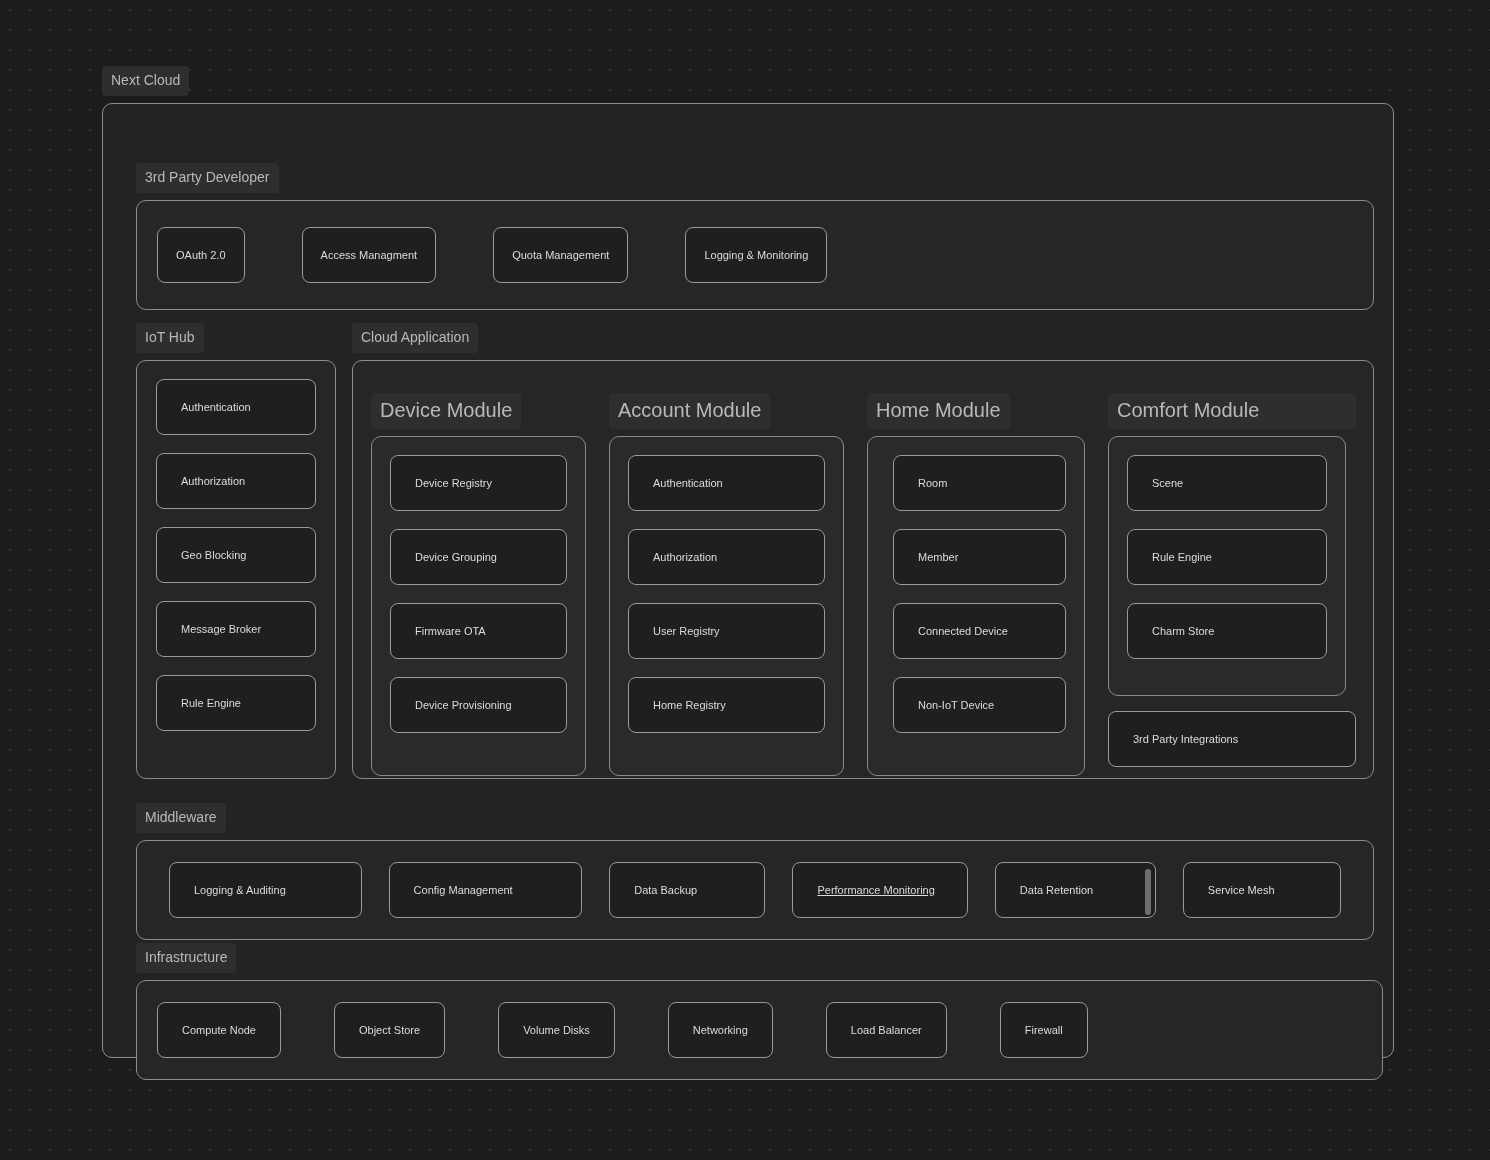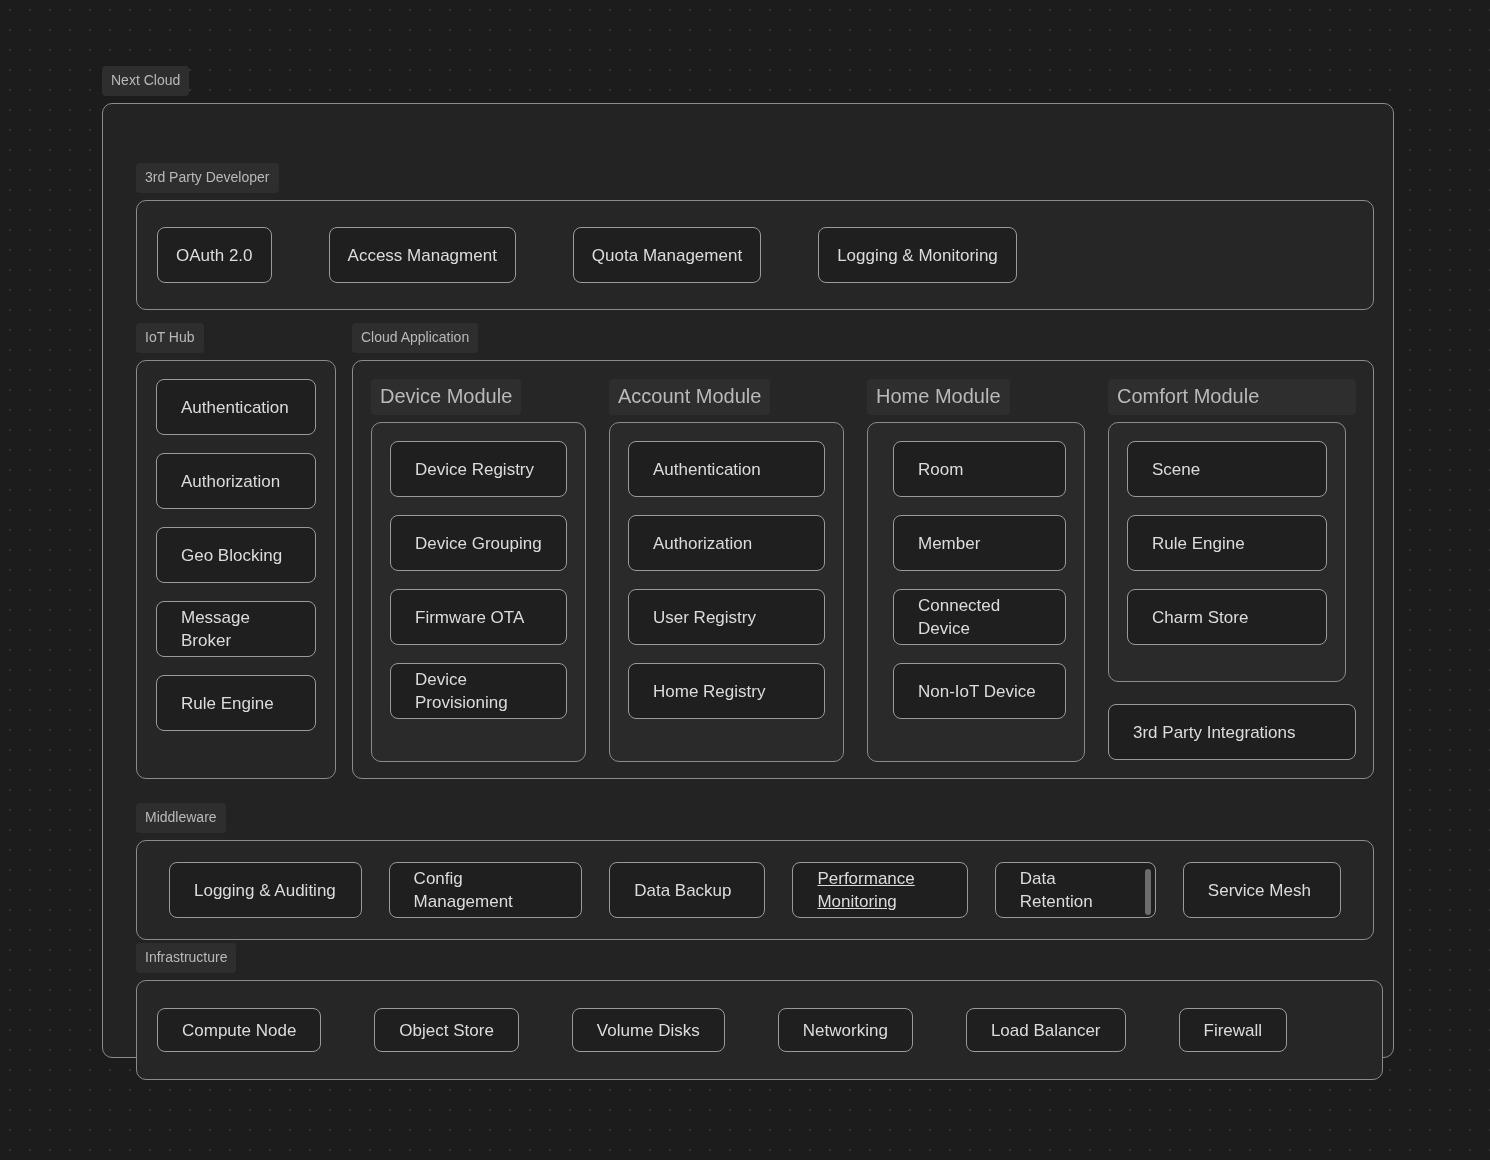--- a/index.html
+++ b/index.html
@@ -50,21 +50,21 @@
   .lvl0 { background: #232323; }
   .lvl1 { background: #262626; }
   .lvl2 { background: #2a2a2a; }
 
   
   .node {
     background: #1f1f1f;
     border: 1px solid #9a9a9a;
     border-radius: 8px;
     color: #dcdcdc;
-    font-size: 17px;
+    font-size: 11px;
     line-height: 23px;
     padding: 0 18px;
     display: flex;
     align-items: center;
     position: relative;
     overflow: hidden;
   }
 
   .node .node-text {
     display: block;
@@ -118,21 +118,21 @@
     display: flex;
     flex-direction: column;
     gap: 18px;
   }
   #iot-box .node { height: 56px; flex: none; padding: 0 24px; }
 
   #cloud-group { position: absolute; left: 249px; top: 219px; }
   #cloud-box {
     width: 1022px;
     height: 419px;
-    padding: 0 18px;
+    padding: 14px 18px;
     display: flex;
     align-items: flex-start;
     gap: 23px;
   }
 
   .module-group { padding-top: 18px; }
   .module-box {
     padding: 18px 18px;
     display: flex;
     flex-direction: column;
@@ -144,21 +144,21 @@
   #mod-device-box .node { padding: 0 24px; justify-content: flex-end; }
   #mod-account-box { width: 235px; height: 340px; }
   #mod-account-box .node { padding: 0 24px; }
   #mod-home-box    { width: 218px; height: 340px; }
   #mod-home-box .node { padding: 0 24px; margin-left: 7px; }
   #mod-comfort-box { width: 238px; height: 260px; }
   #mod-comfort-box .node { padding: 0 24px; }
 
   #comfort-wrap { display: flex; flex-direction: column; }
   #comfort-extra {
-    margin-top: 22px;
+    margin-top: 15px;
     width: 248px;
     height: 56px;
     padding: 0 24px;
   }
 
   
   #mw-group { position: absolute; left: 33px; top: 699px; }
   #mw-box {
     width: 1238px;
     height: 100px;
@@ -178,21 +178,21 @@
   
   #infra-group { position: absolute; left: 33px; top: 839px; }
   #infra-box {
     width: 1247px;
     height: 100px;
     display: flex;
     align-items: center;
     padding: 0 20px;
     gap: 53px;
   }
-  #infra-box .node { height: 44px; padding: 8px 24px; text-align: center; }
+  #infra-box .node { height: 56px; padding: 8px 24px; text-align: center; }
 </style>
 </head>
 <body>
 
 <div id="root-group" class="group">
   <div class="group-label">Next Cloud</div>
 
   <div id="root-box" class="container-box lvl0">
 
     <div id="dev-group" class="group">

